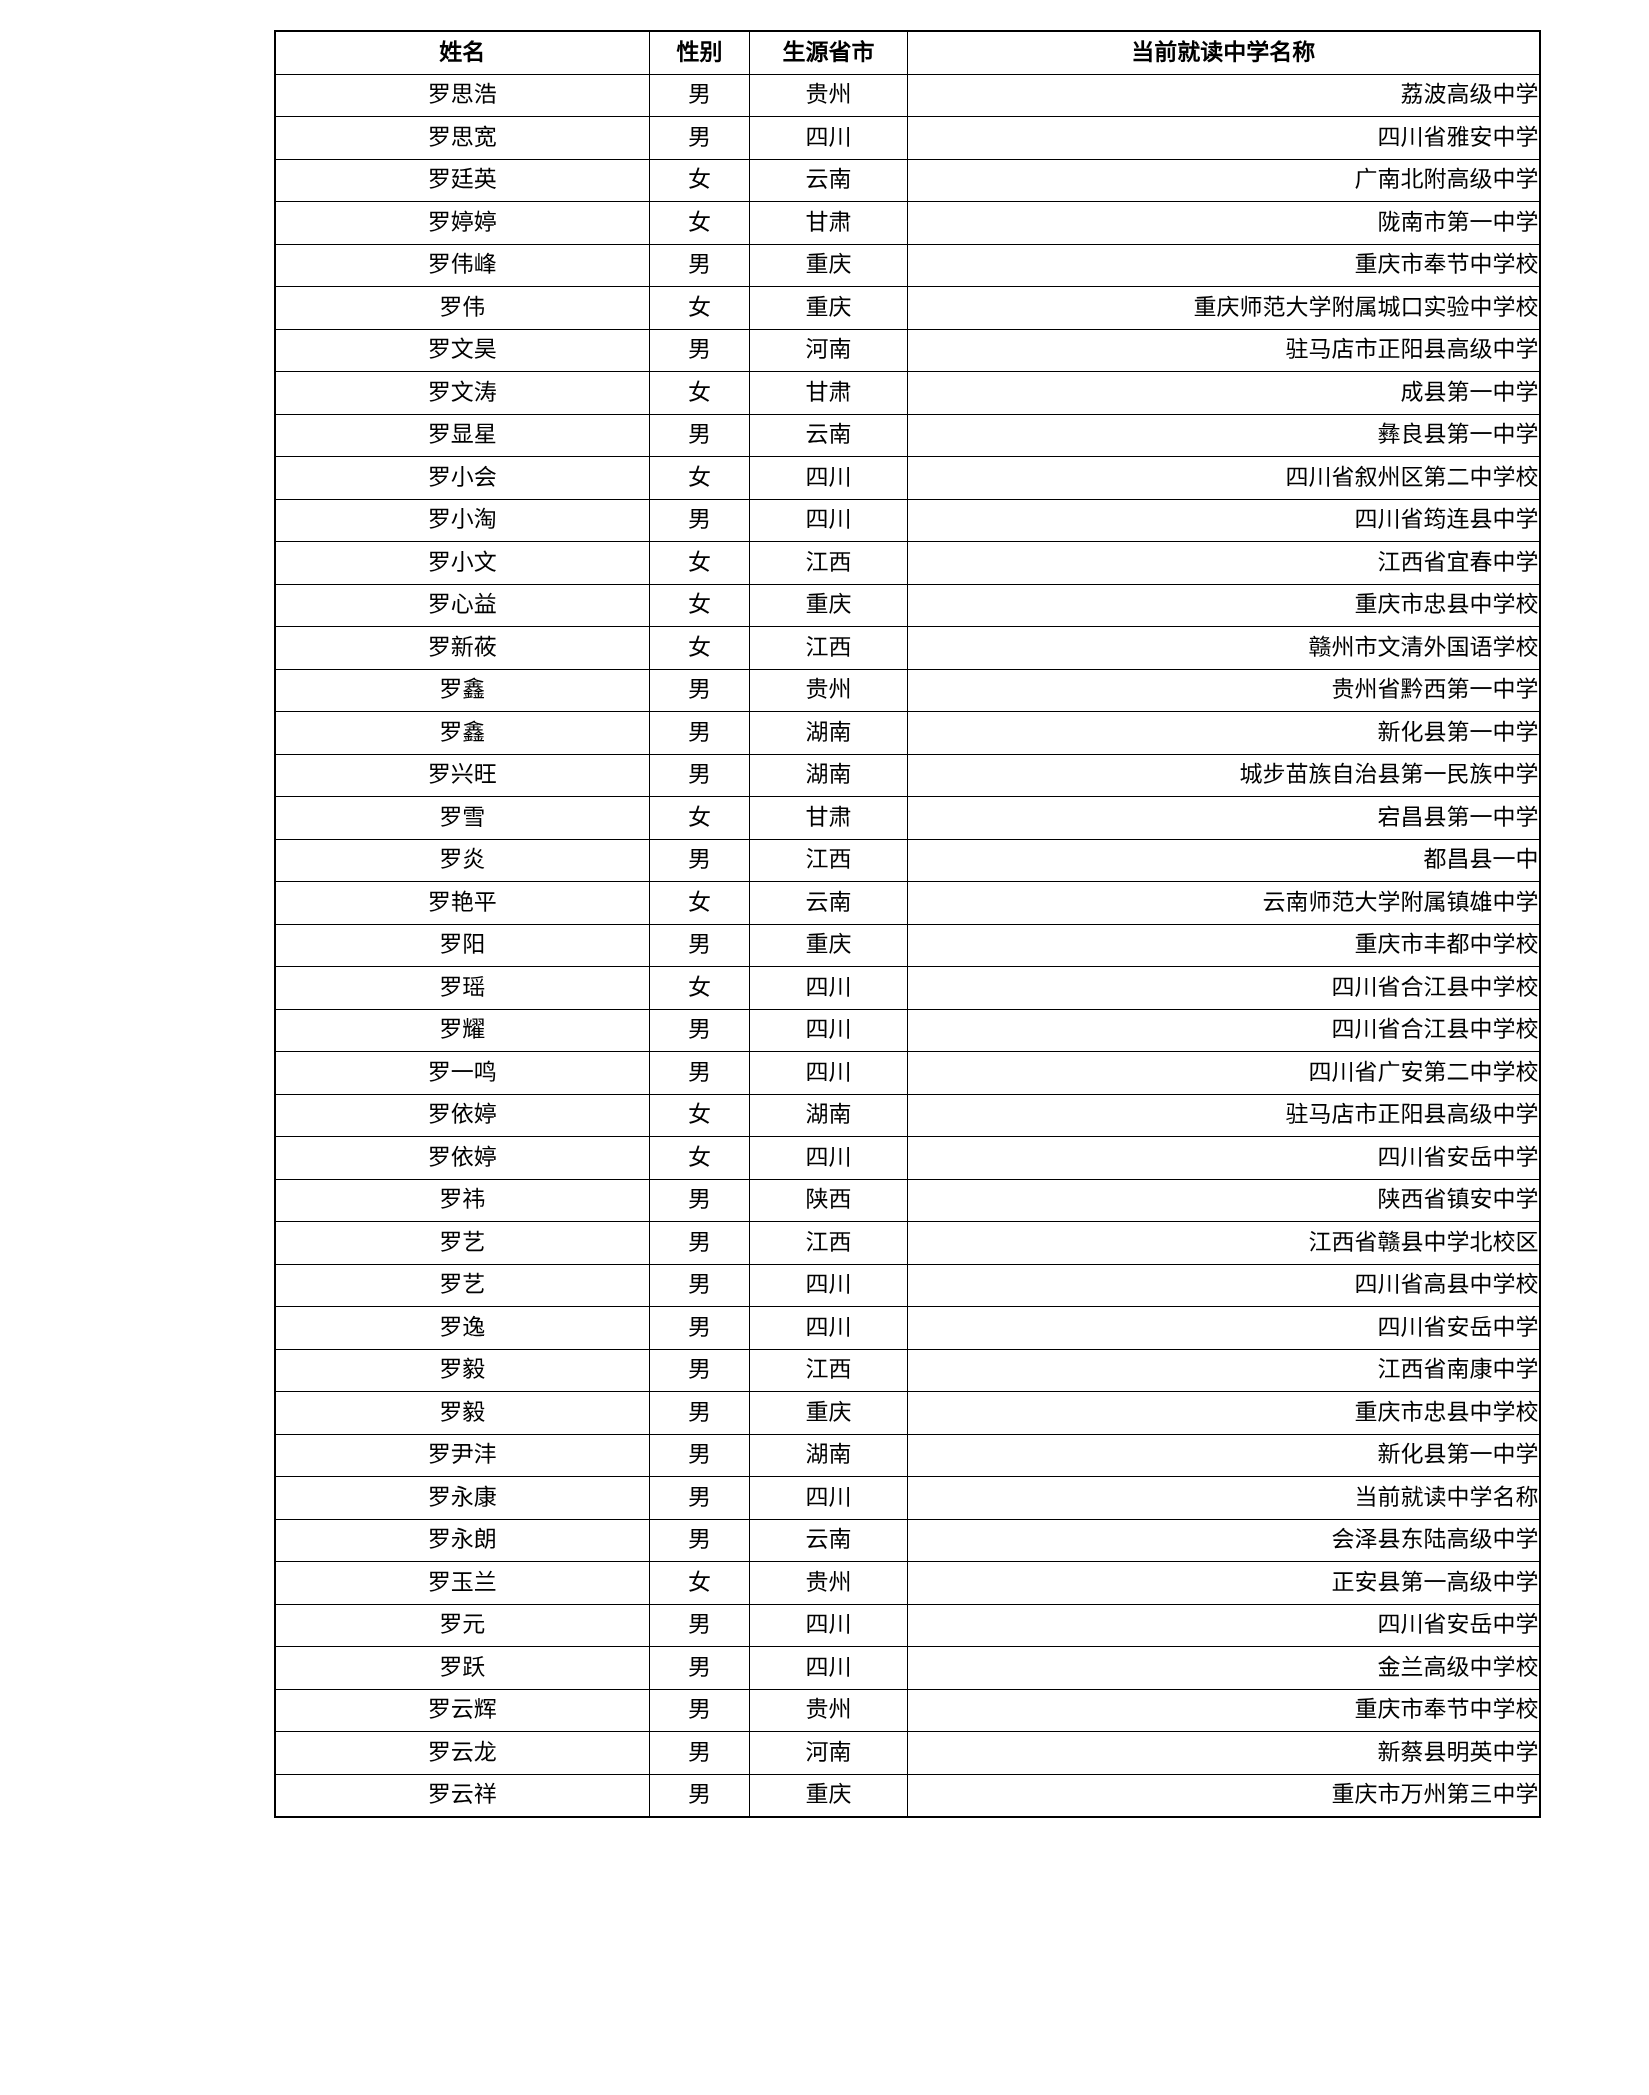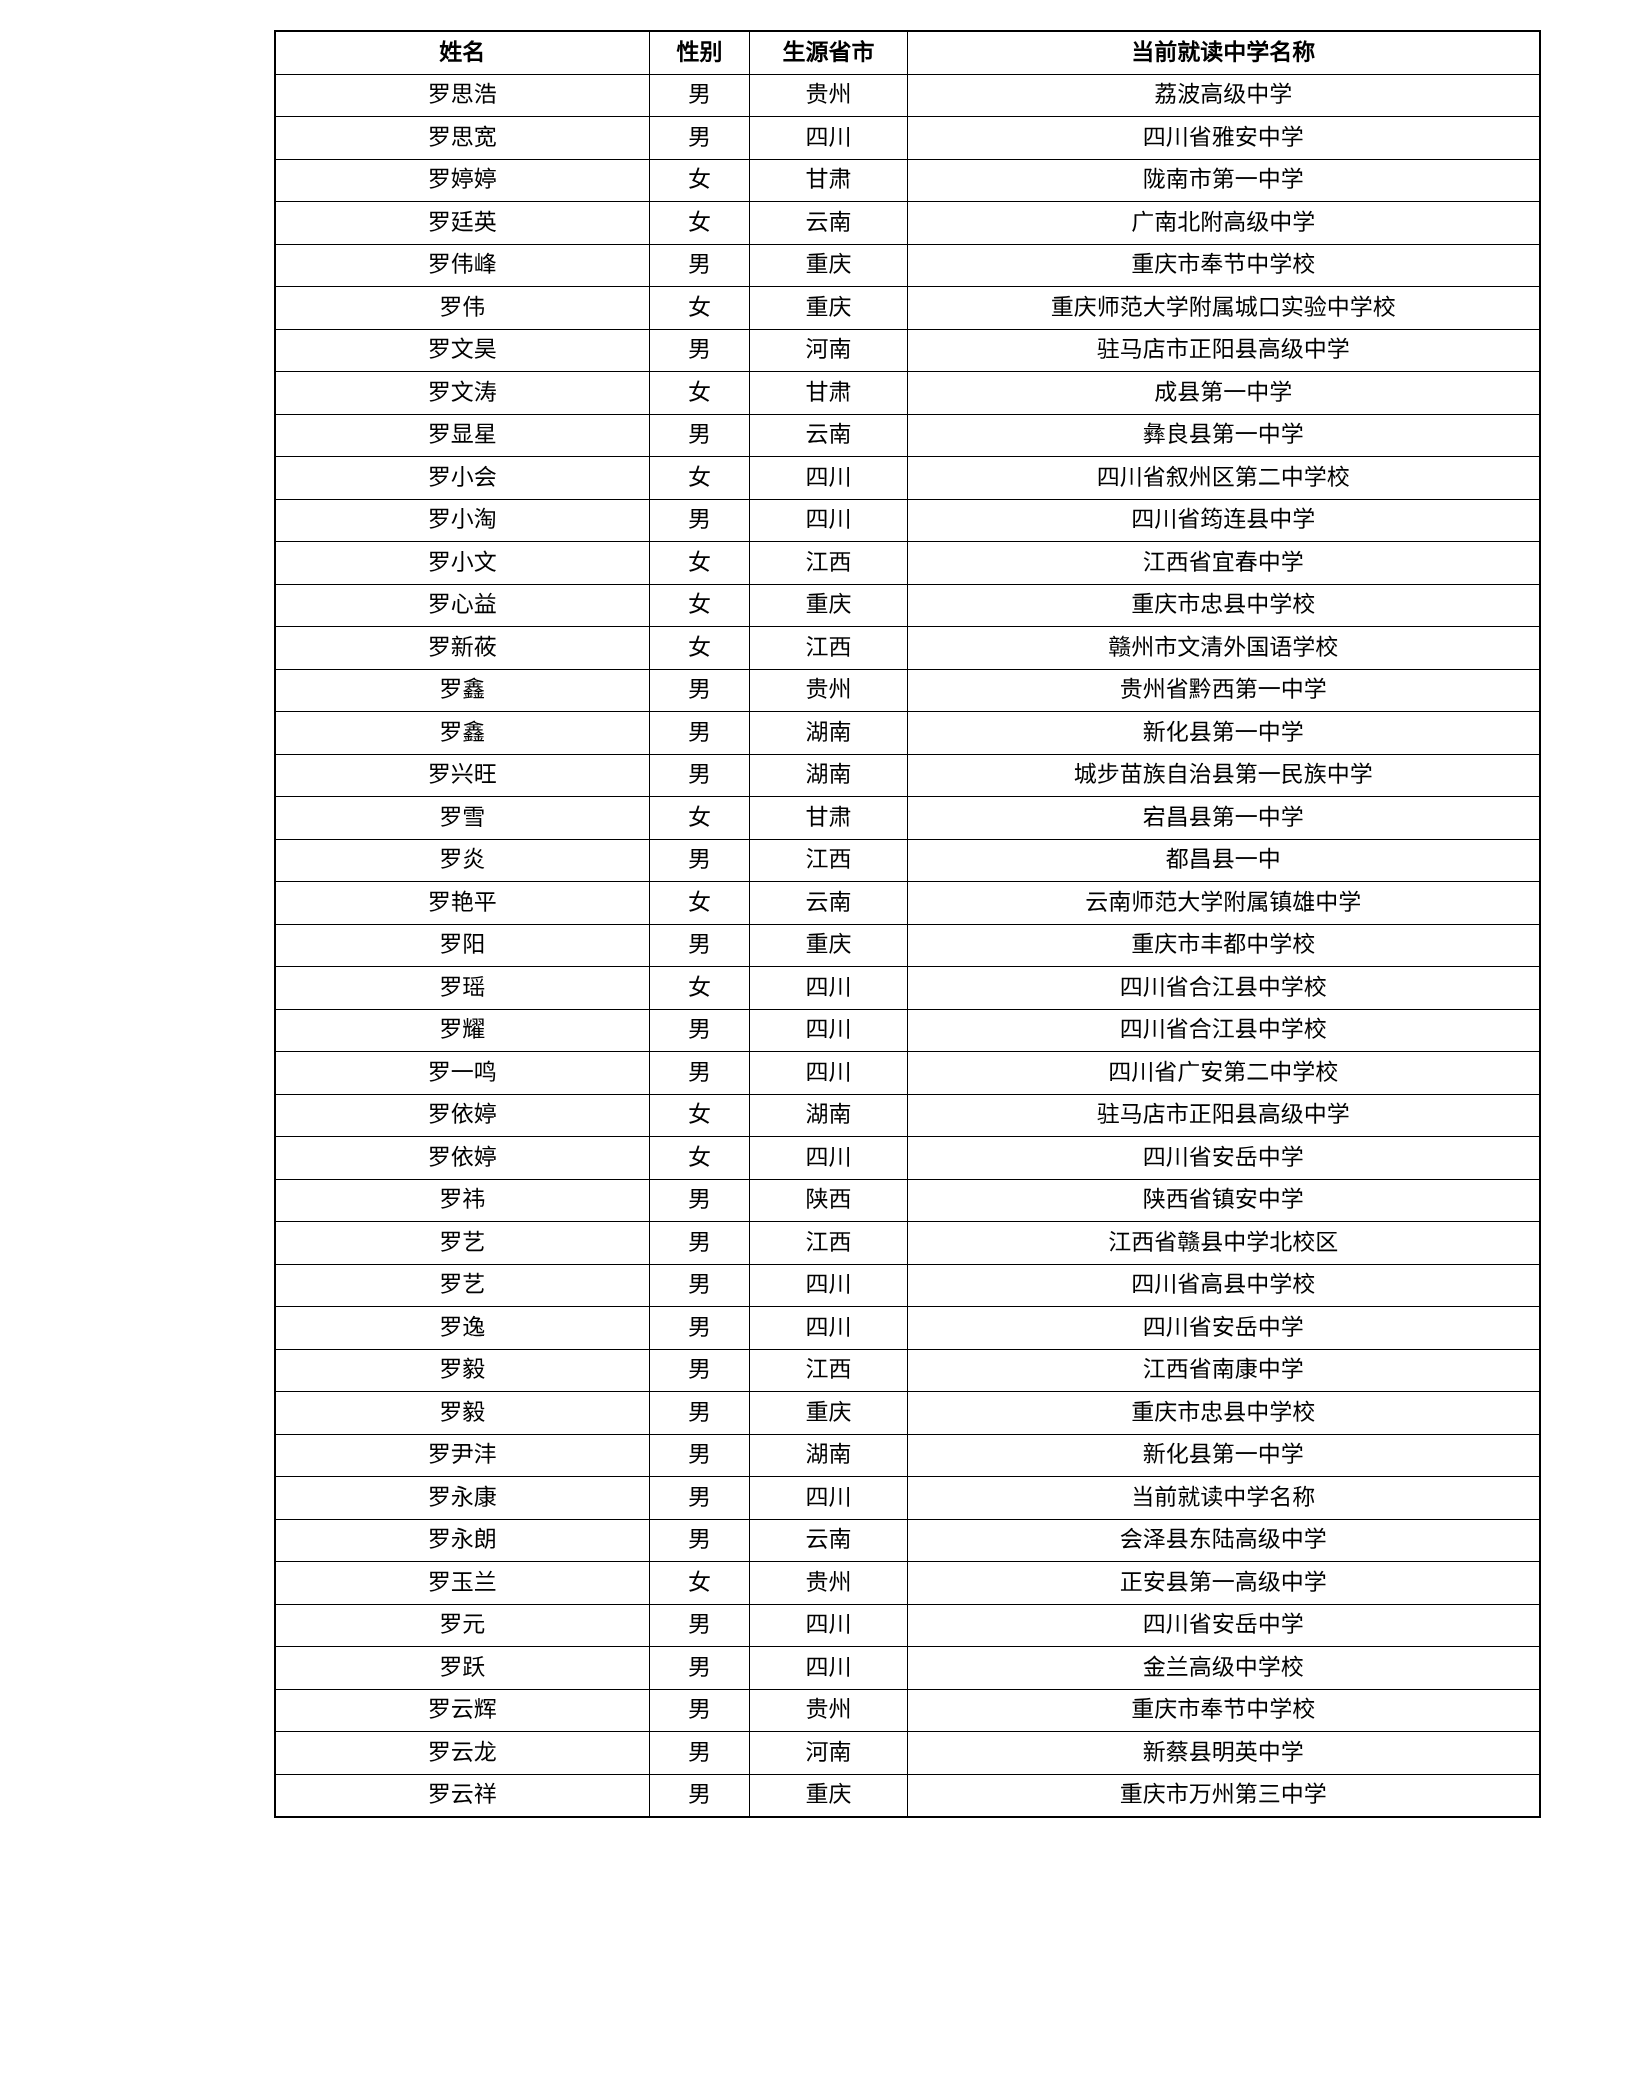--- a/index.html
+++ b/index.html
@@ -48,21 +48,21 @@
   }
   table.roster thead th {
     font-weight: bold;
     text-align: center;
     font-size: 23px;
   }
   td.name, td.gender, td.prov {
     text-align: center;
   }
   td.school {
-    text-align: center;
+    text-align: right;
     padding-left: 12px;
   }
 </style>
 </head>
 <body>
 
 <div class="page">
   <div class="table-wrap">
     <table class="roster">
       <colgroup>
@@ -86,30 +86,30 @@
             <td class="prov">贵州</td>
             <td class="school">荔波高级中学</td>
           </tr>
           <tr>
             <td class="name">罗思宽</td>
             <td class="gender">男</td>
             <td class="prov">四川</td>
             <td class="school">四川省雅安中学</td>
           </tr>
           <tr>
+            <td class="name">罗廷英</td>
+            <td class="gender">女</td>
+            <td class="prov">云南</td>
+            <td class="school">广南北附高级中学</td>
+          </tr>
+          <tr>
             <td class="name">罗婷婷</td>
             <td class="gender">女</td>
             <td class="prov">甘肃</td>
             <td class="school">陇南市第一中学</td>
-          </tr>
-          <tr>
-            <td class="name">罗廷英</td>
-            <td class="gender">女</td>
-            <td class="prov">云南</td>
-            <td class="school">广南北附高级中学</td>
           </tr>
           <tr>
             <td class="name">罗伟峰</td>
             <td class="gender">男</td>
             <td class="prov">重庆</td>
             <td class="school">重庆市奉节中学校</td>
           </tr>
           <tr>
             <td class="name">罗伟</td>
             <td class="gender">女</td>

